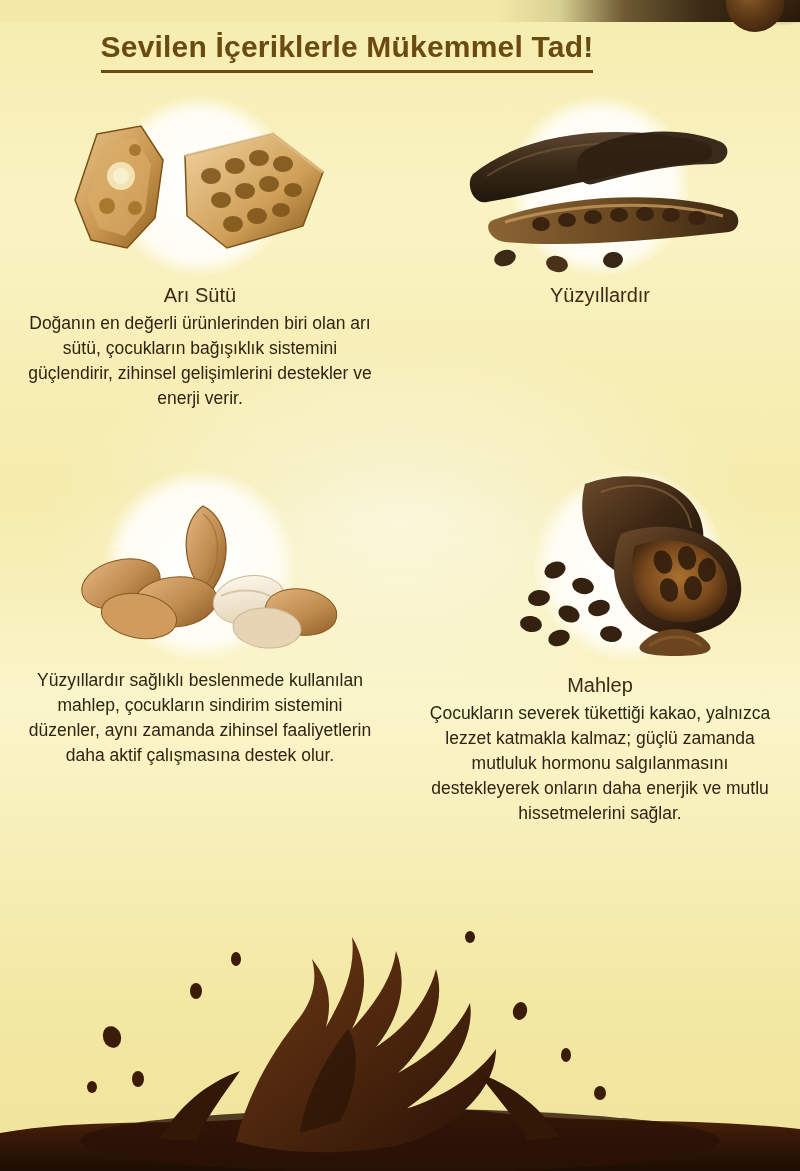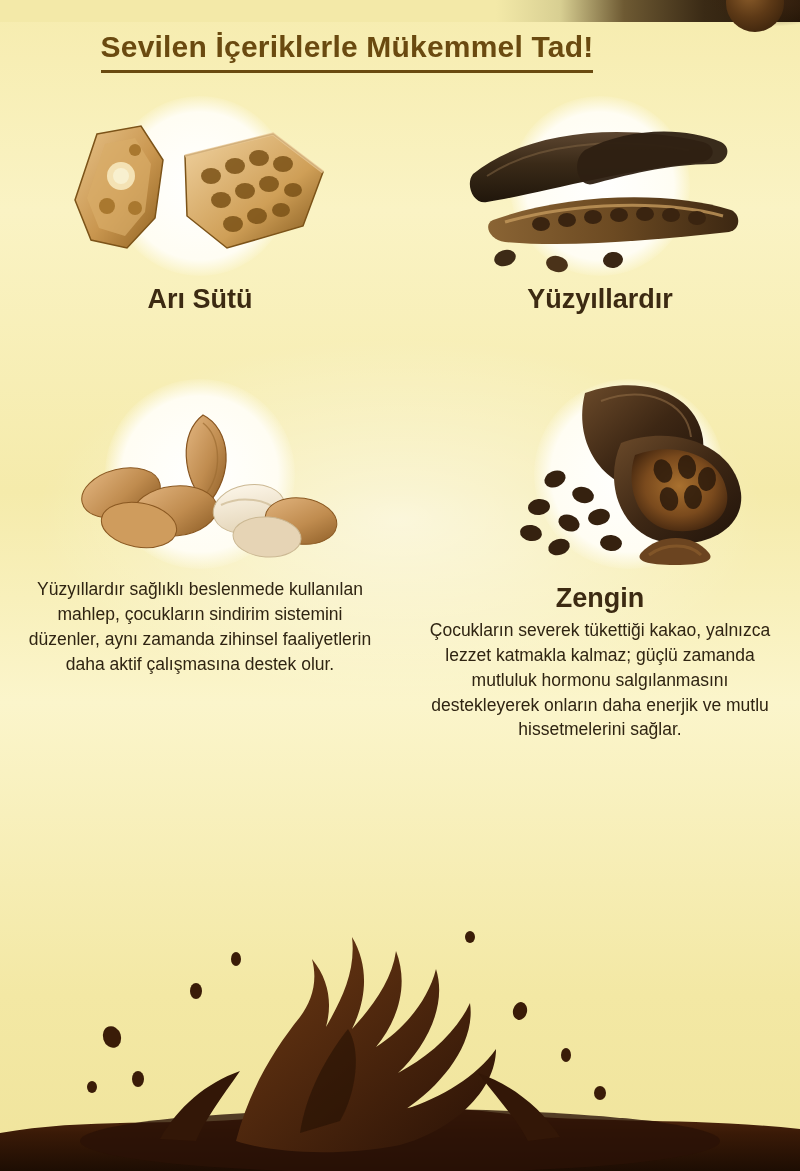--- a/index.html
+++ b/index.html
@@ -95,22 +95,22 @@
     width: 180px; height: 180px;
     border-radius: 50%;
     background: radial-gradient(circle, #ffffff 0%, #fffdf3 58%, rgba(255,255,255,0) 72%);
   }
   .art {
     position: relative;
     width: 330px;
     height: 180px;
   }
   .item-name {
-    font-size: 27px;
-    font-weight: bold;
+    font-size: 20px;
+    font-weight: normal;
     color: #3c2a12;
     margin: 6px 0 4px 0;
   }
   .item-desc {
     font-size: 17.5px;
     line-height: 1.42;
     color: #2f2412;
     margin: 0 auto;
     max-width: 348px;
   }
@@ -184,20 +184,21 @@
                 <ellipse cx="258" cy="92" rx="9" ry="7"></ellipse>
                 <ellipse cx="198" cy="126" rx="10" ry="8"></ellipse>
                 <ellipse cx="222" cy="118" rx="10" ry="8"></ellipse>
                 <ellipse cx="246" cy="112" rx="9" ry="7"></ellipse>
               </g>
               <path d="M150 58 L238 36 L288 74" fill="none" stroke="#e8c895" stroke-width="3" opacity="0.8"></path>
             </svg>
           </div>
         </div>
         <div class="item-name">Arı Sütü</div>
+        <p class="item-desc">Doğanın en değerli ürünlerinden biri olan arı sütü, çocukların bağışıklık sistemini güçlendirir, zihinsel gelişimlerini destekler ve enerji verir.</p>
       </div>
 
       <div class="card">
         <div class="imgbox">
           <div class="halo"></div>
           <div class="art">
             <svg class="svg-art" viewBox="0 0 330 180" xmlns="http://www.w3.org/2000/svg">
               <defs>
                 <linearGradient id="pod1" x1="0" y1="0" x2="0" y2="1">
                   <stop offset="0%" stop-color="#5d4630"></stop>
@@ -315,21 +316,21 @@
                 <ellipse cx="96" cy="166" rx="11" ry="8" transform="rotate(8 96 166)"></ellipse>
                 <ellipse cx="124" cy="180" rx="11" ry="8" transform="rotate(-18 124 180)"></ellipse>
                 <ellipse cx="176" cy="176" rx="11" ry="8" transform="rotate(4 176 176)"></ellipse>
               </g>
 
               <path d="M206 186 C224 166, 258 166, 274 186 C280 194, 268 198, 240 198 C212 198, 200 194, 206 186 Z" fill="#6b4420"></path>
               <path d="M214 188 C230 176, 254 176, 266 188" fill="none" stroke="#8a5c2c" stroke-width="3" opacity="0.7"></path>
             </svg>
           </div>
         </div>
-        <div class="item-name">Zengin</div>
+        <div class="item-name">Mahlep</div>
         <p class="item-desc">Çocukların severek tükettiği kakao, yalnızca lezzet katmakla kalmaz; güçlü zamanda mutluluk hormonu salgılanmasını destekleyerek onların daha enerjik ve mutlu hissetmelerini sağlar.</p>
       </div>
     </div>
   </div>
 
   <svg class="splash" viewBox="0 0 800 330" xmlns="http://www.w3.org/2000/svg">
     <defs>
       <linearGradient id="choc" x1="0" y1="0" x2="0" y2="1">
         <stop offset="0%" stop-color="#5b2d10"></stop>
         <stop offset="40%" stop-color="#3a1a07"></stop>

